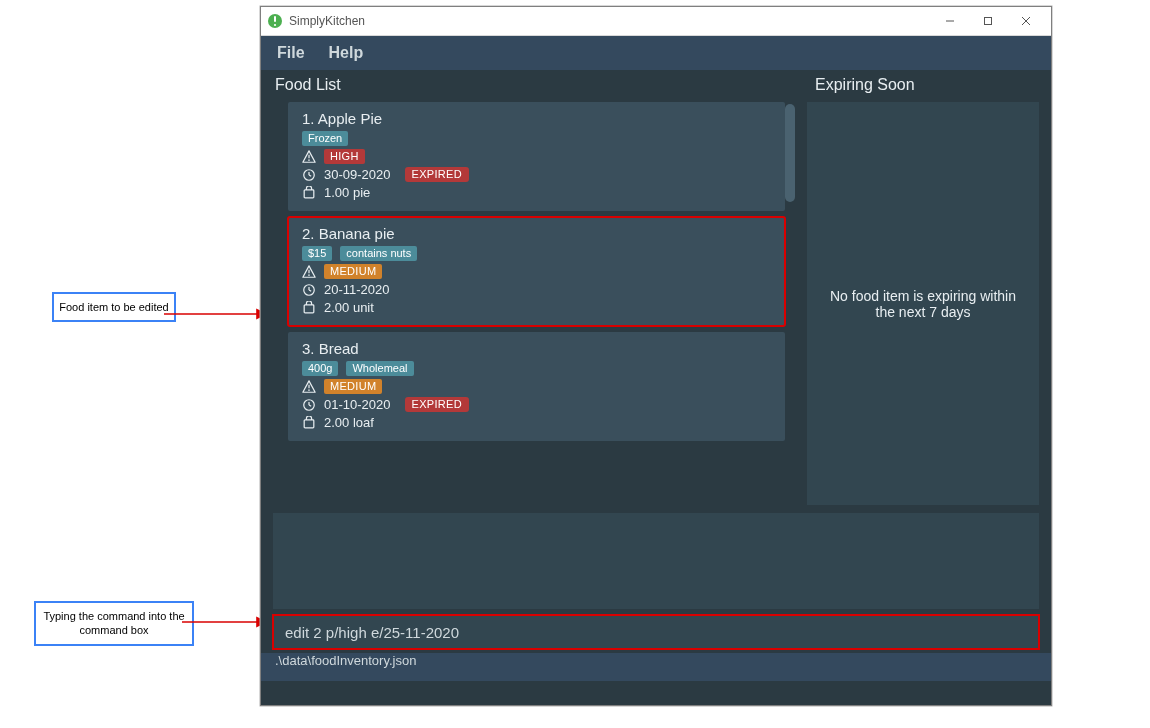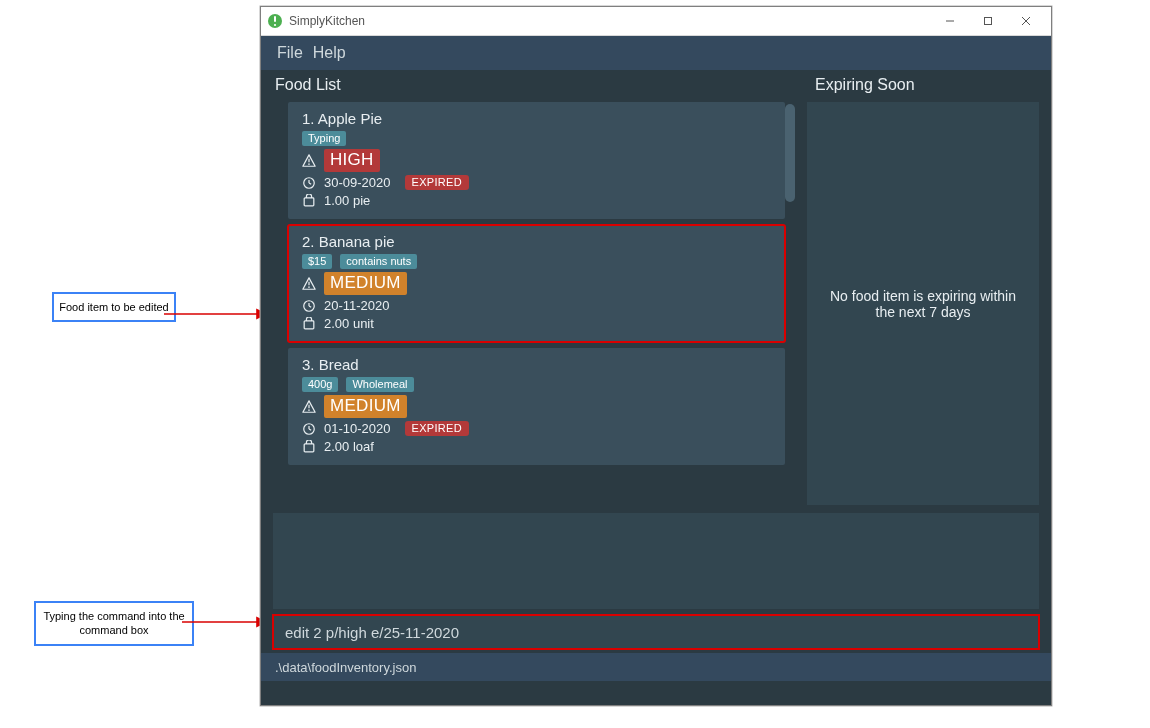--- a/index.html
+++ b/index.html
@@ -34,21 +34,21 @@
   }
   .titlebar .app-icon{width:16px;height:16px;}
   .titlebar .title{flex:1;}
   .winbtns{display:flex;}
   .winbtn{width:38px;height:28px;display:flex;align-items:center;justify-content:center;color:#555;}
   .winbtn svg{width:10px;height:10px;}
 
   
   .menubar{
     height:34px;background:var(--bg-menu);display:flex;align-items:center;
-    gap:10px;padding:0 16px;color:#cfd8dc;font-size:16px;font-weight:400;
+    gap:24px;padding:0 16px;color:#cfd8dc;font-size:16px;font-weight:700;
   }
   .menubar .menu-item{cursor:default;}
 
   
   .content{
     flex:1;display:flex;gap:0;overflow:hidden;
   }
   .col-left{flex:0 0 540px;display:flex;flex-direction:column;min-width:0;}
   .col-right{flex:1;display:flex;flex-direction:column;min-width:0;}
 
@@ -75,21 +75,21 @@
     position:relative;
   }
   .food-card.highlight{outline:2px solid var(--highlight);outline-offset:-1px;}
   .card-title{font-size:15px;margin-bottom:4px;}
   .card-row{display:flex;align-items:center;gap:8px;font-size:13px;margin:3px 0;color:#e8eef1;}
   .tag{
     display:inline-block;background:var(--tag-teal);color:#fff;
     font-size:11px;padding:1px 6px 2px;border-radius:2px;
   }
   .prio{
-    display:inline-block;color:#fff;font-size:17px;
+    display:inline-block;color:#fff;font-size:11px;
     padding:1px 6px 2px;border-radius:2px;letter-spacing:0.3px;
   }
   .prio.HIGH{background:var(--tag-red);}
   .prio.MEDIUM{background:var(--tag-orange);}
   .status-pill{
     display:inline-block;background:var(--status-expired);color:#fff;
     font-size:11px;padding:1px 7px 2px;border-radius:3px;letter-spacing:0.3px;
   }
   .ico{width:14px;height:14px;flex:0 0 14px;}
 
@@ -109,21 +109,21 @@
   .command-row{
     margin:2px 12px 4px;height:34px;background:var(--bg-panel);
     display:flex;align-items:center;padding:0 10px;color:#cfd8dc;font-size:15px;
     outline:2px solid var(--highlight);outline-offset:-1px;
   }
   .command-row input{
     flex:1;background:transparent;border:none;outline:none;color:#cfd8dc;
     font-size:15px;font-family:inherit;
   }
   .statusbar{
-    height:28px;background:var(--bg-menu);display:flex;align-items:center;
+    height:28px;background:var(--bg-menu);display:flex;
     padding:0 14px;color:#cfd8dc;font-size:13px;
   }
 
   
   .callout{
     position:absolute;border:2px solid #3b82f6;background:#fff;
     font-size:11px;text-align:center;padding:6px 4px;line-height:1.3;
   }
   .callout.edit{left:52px;top:292px;width:112px;}
   .callout.cmd{left:34px;top:601px;width:148px;}
@@ -193,21 +193,21 @@
 
     <div class="content">
 
       <div class="col-left">
         <div class="section-header">Food List</div>
         <div class="food-list">
           <div class="food-scroll" id="food-scroll">
               <div class="food-card">
                 <div class="card-title">1.   Apple Pie</div>
                 <div class="card-row">
-                  <span class="tag">Typing</span>
+                  <span class="tag">Frozen</span>
                 </div>
                 <div class="card-row">
                   <svg class="ico" viewBox="0 0 16 16">
                     <path d="M8 1 L15 14 H1 Z" fill="none" stroke="#e8eef1" stroke-width="1.4" stroke-linejoin="round"></path>
                     <line x1="8" y1="5.5" x2="8" y2="9.5" stroke="#e8eef1" stroke-width="1.4"></line>
                     <circle cx="8" cy="11.6" r="0.9" fill="#e8eef1"></circle>
                   </svg>
                   <span class="prio HIGH">HIGH</span>
                 </div>
                 <div class="card-row">

